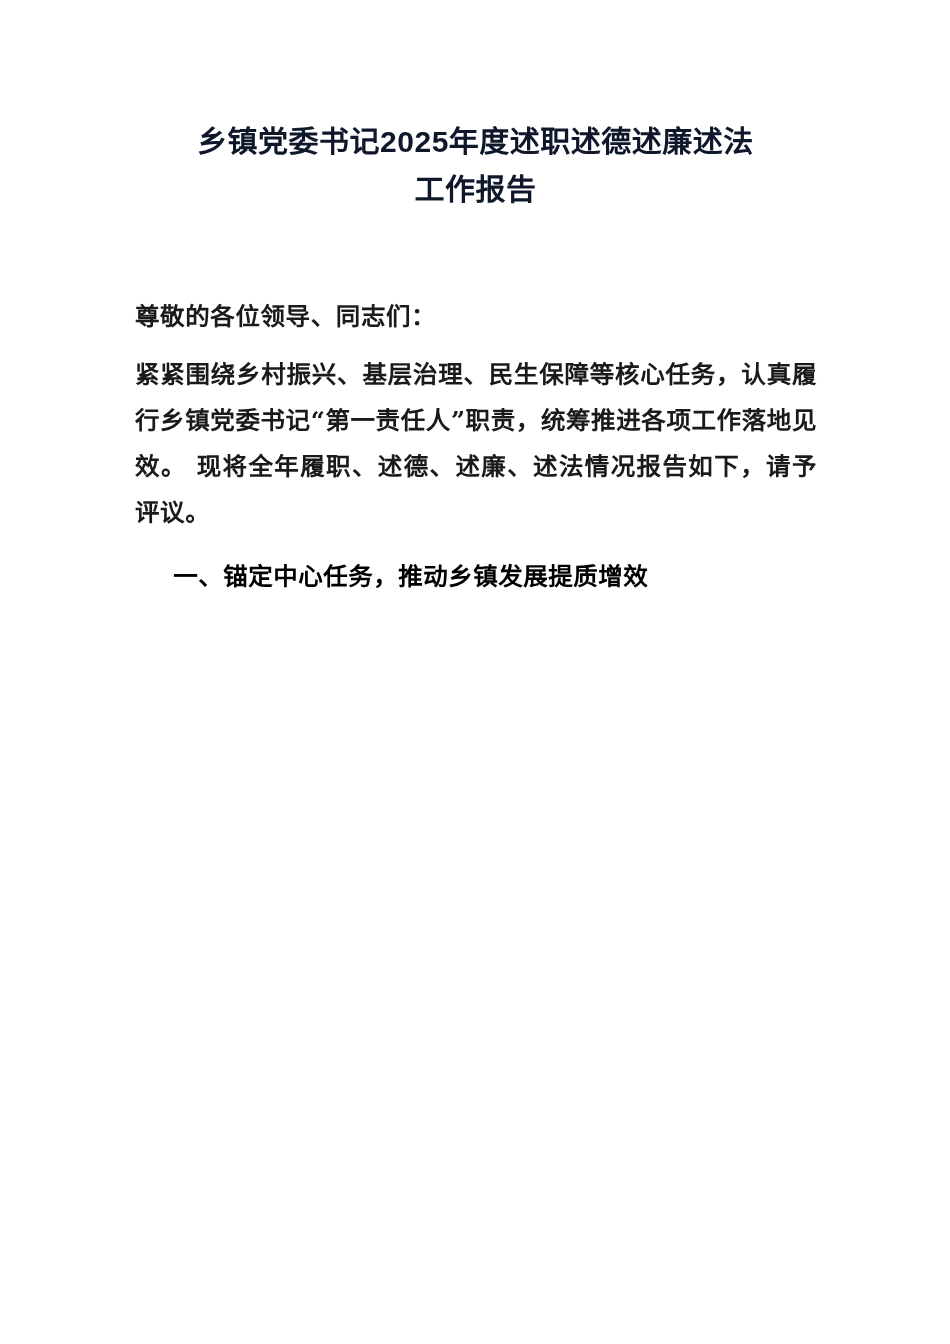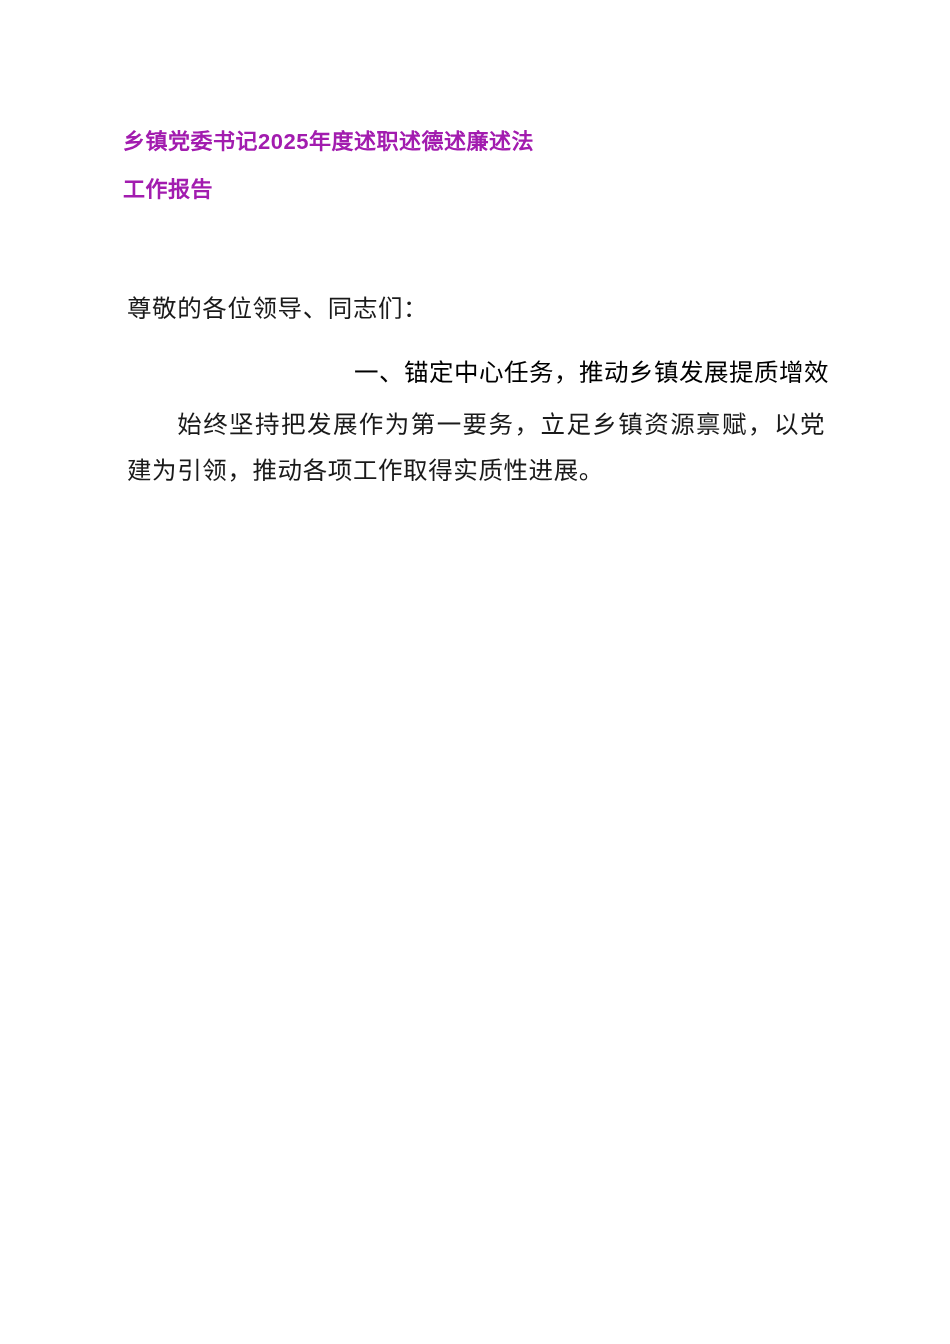--- a/index.html
+++ b/index.html
@@ -18,48 +18,48 @@
     overflow: hidden;
     box-sizing: border-box;
   }
 
   
   .doc-title {
     position: absolute;
     left: 123px;
     top: 118px;
     width: 705px;
-    text-align: left;
+    text-align: center;
     font-family: "Liberation Sans", "DejaVu Sans", sans-serif;
     font-weight: bold;
-    font-size: 22px;
+    font-size: 30px;
     line-height: 48px;
-    color: #a21caf;
+    color: #0f172a;
     letter-spacing: 0.5px;
     white-space: pre-line;
   }
 
   
   .body-block {
     position: absolute;
     left: 123px;
     top: 282px;
     width: 706px;
   }
 
   .para {
     font-family: "DejaVu Serif", "Liberation Serif", serif;
     font-size: 24.5px;
     line-height: 46px;
     color: #1a1a1a;
     text-align: justify;
     text-justify: inter-character;
     letter-spacing: 0.6px;
-    margin: 4px;
-    font-weight: 400;
+    margin: 12px;
+    font-weight: 700;
   }
 
   .para.salutation {
     text-indent: 0;
     margin-bottom: 0px;
   }
 
   .para.indent {
     text-indent: 2.05em;
   }
@@ -69,28 +69,27 @@
     text-indent: 2.05em;
     margin-bottom: 14px;
   }
 
   .para.lead-b {
     text-indent: 0;
   }
 
   .section-heading {
     font-family: "Liberation Sans", "DejaVu Sans", sans-serif;
-    font-weight: normal;
+    font-weight: bold;
     font-size: 24.5px;
     line-height: 46px;
     color: #000000;
     text-indent: 2.05em;
     letter-spacing: 0.5px;
     margin: 18px 0 6px 0;
-    text-align: right;
   }
 
   .para.body-after-heading {
     text-indent: 2.05em;
     margin-top: 0;
   }
 
   .para.block-gap {
     margin-top: 18px;
   }
@@ -109,21 +108,21 @@
 <div class="page">
 
   <div class="doc-title">乡镇党委书记2025年度述职述德述廉述法
 工作报告</div>
 
   <div class="body-block">
 
     <p class="para salutation nojust">尊敬的各位领导、同志们：</p>
 
 
+    <p class="para lead-b nojust">紧紧围绕乡村振兴、基层治理、民生保障等核心任务，认真履行乡镇党委书记“第一责任人”职责，统筹推进各项工作落地见效。 现将全年履职、述德、述廉、述法情况报告如下，请予评议。</p>
 
     <h2 class="section-heading">一、锚定中心任务，推动乡镇发展提质增效</h2>
 
-    <p class="para body-after-heading nojust">始终坚持把发展作为第一要务，立足乡镇资源禀赋，以党建为引领，推动各项工作取得实质性进展。</p>
 
 
   </div>
 
 </div>
 
 </body></html>

